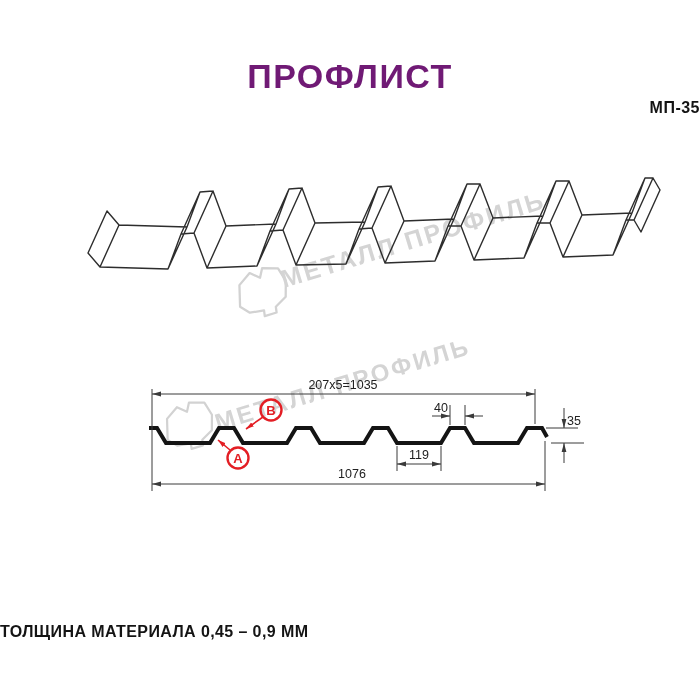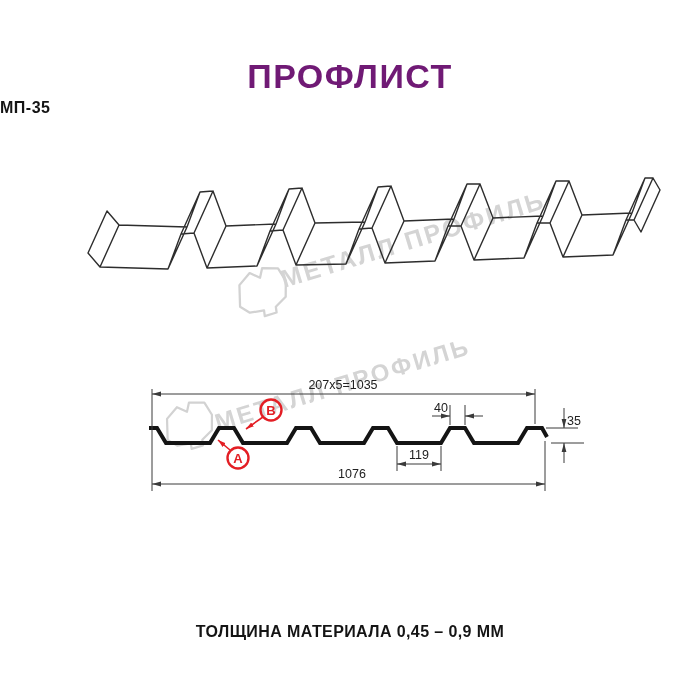--- a/index.html
+++ b/index.html
@@ -5,25 +5,25 @@
   html,body{margin:0;padding:0;background:#fff;}
   .page{
     position:relative;width:700px;height:700px;background:#ffffff;
     font-family:"Liberation Sans", sans-serif;overflow:hidden;
   }
   .title{
     position:absolute;left:0;top:57px;width:700px;text-align:center;
     font-size:34px;font-weight:800;letter-spacing:1.5px;color:#701a75;
   }
   .subtitle{
-    position:absolute;left:0;top:99px;width:700px;text-align:left;
+    position:absolute;left:0;top:99px;width:700px;text-align:right;
     font-size:16px;font-weight:700;letter-spacing:0.5px;color:#141414;
   }
   .footer{
-    position:absolute;left:0;top:623px;width:700px;text-align:center;
+    position:absolute;left:0;top:623px;width:700px;text-align:left;
     font-size:16px;font-weight:700;letter-spacing:0.4px;color:#141414;
   }
   svg.drawing{position:absolute;left:0;top:0;}
   .wm-logo{fill:none;stroke:#d2d2d2;stroke-width:2.4;stroke-linejoin:round;}
   .wm-text{fill:#d4d4d4;font-weight:700;letter-spacing:2.5px;}
   .line3d{fill:none;stroke:#2d2d2d;stroke-width:1.4;stroke-linejoin:round;stroke-linecap:round;}
   .profile2d{fill:none;stroke:#141414;stroke-width:4;stroke-linejoin:miter;}
   .dim{stroke:#3a3a3a;stroke-width:1;}
   .dim-text{fill:#222;font-size:12.5px;font-weight:400;}
   .red-line{stroke:#e31e24;stroke-width:1.6;fill:none;}

